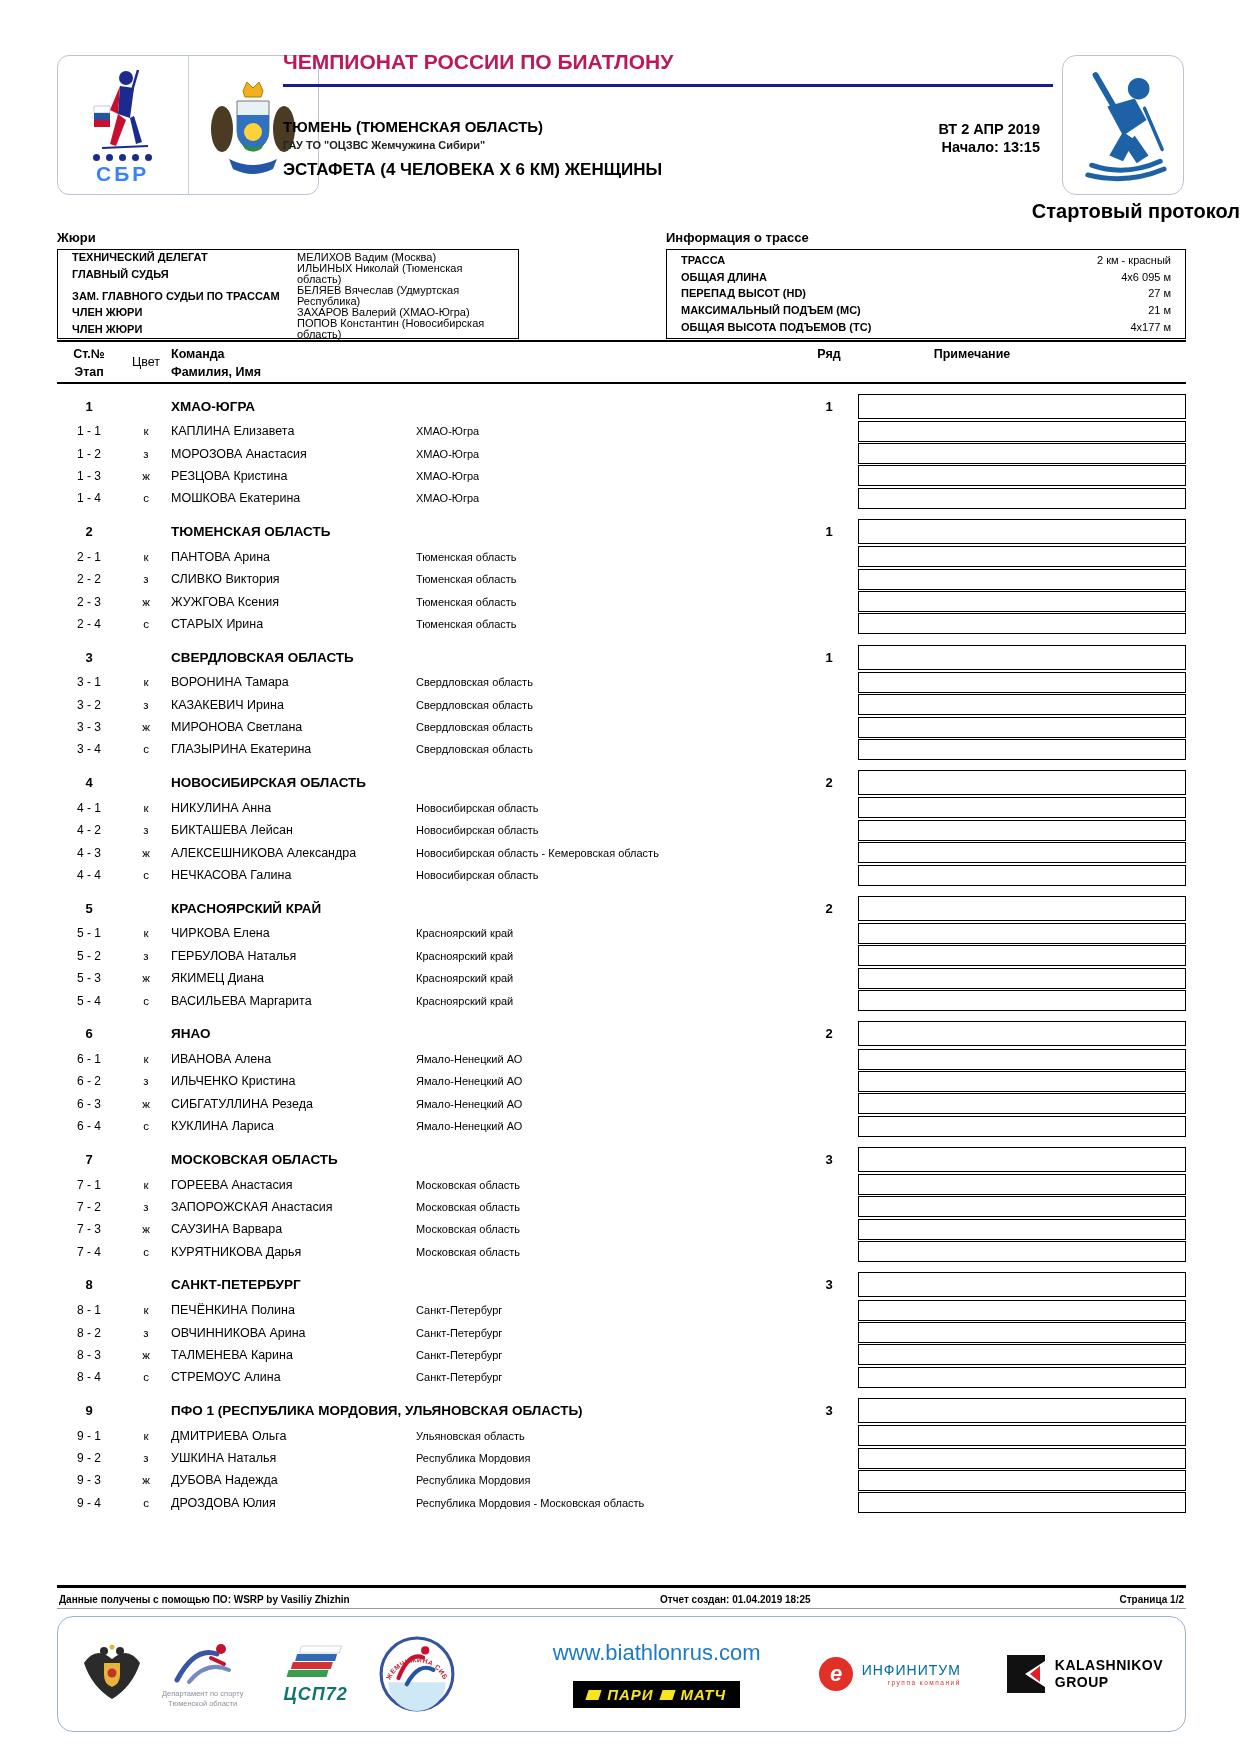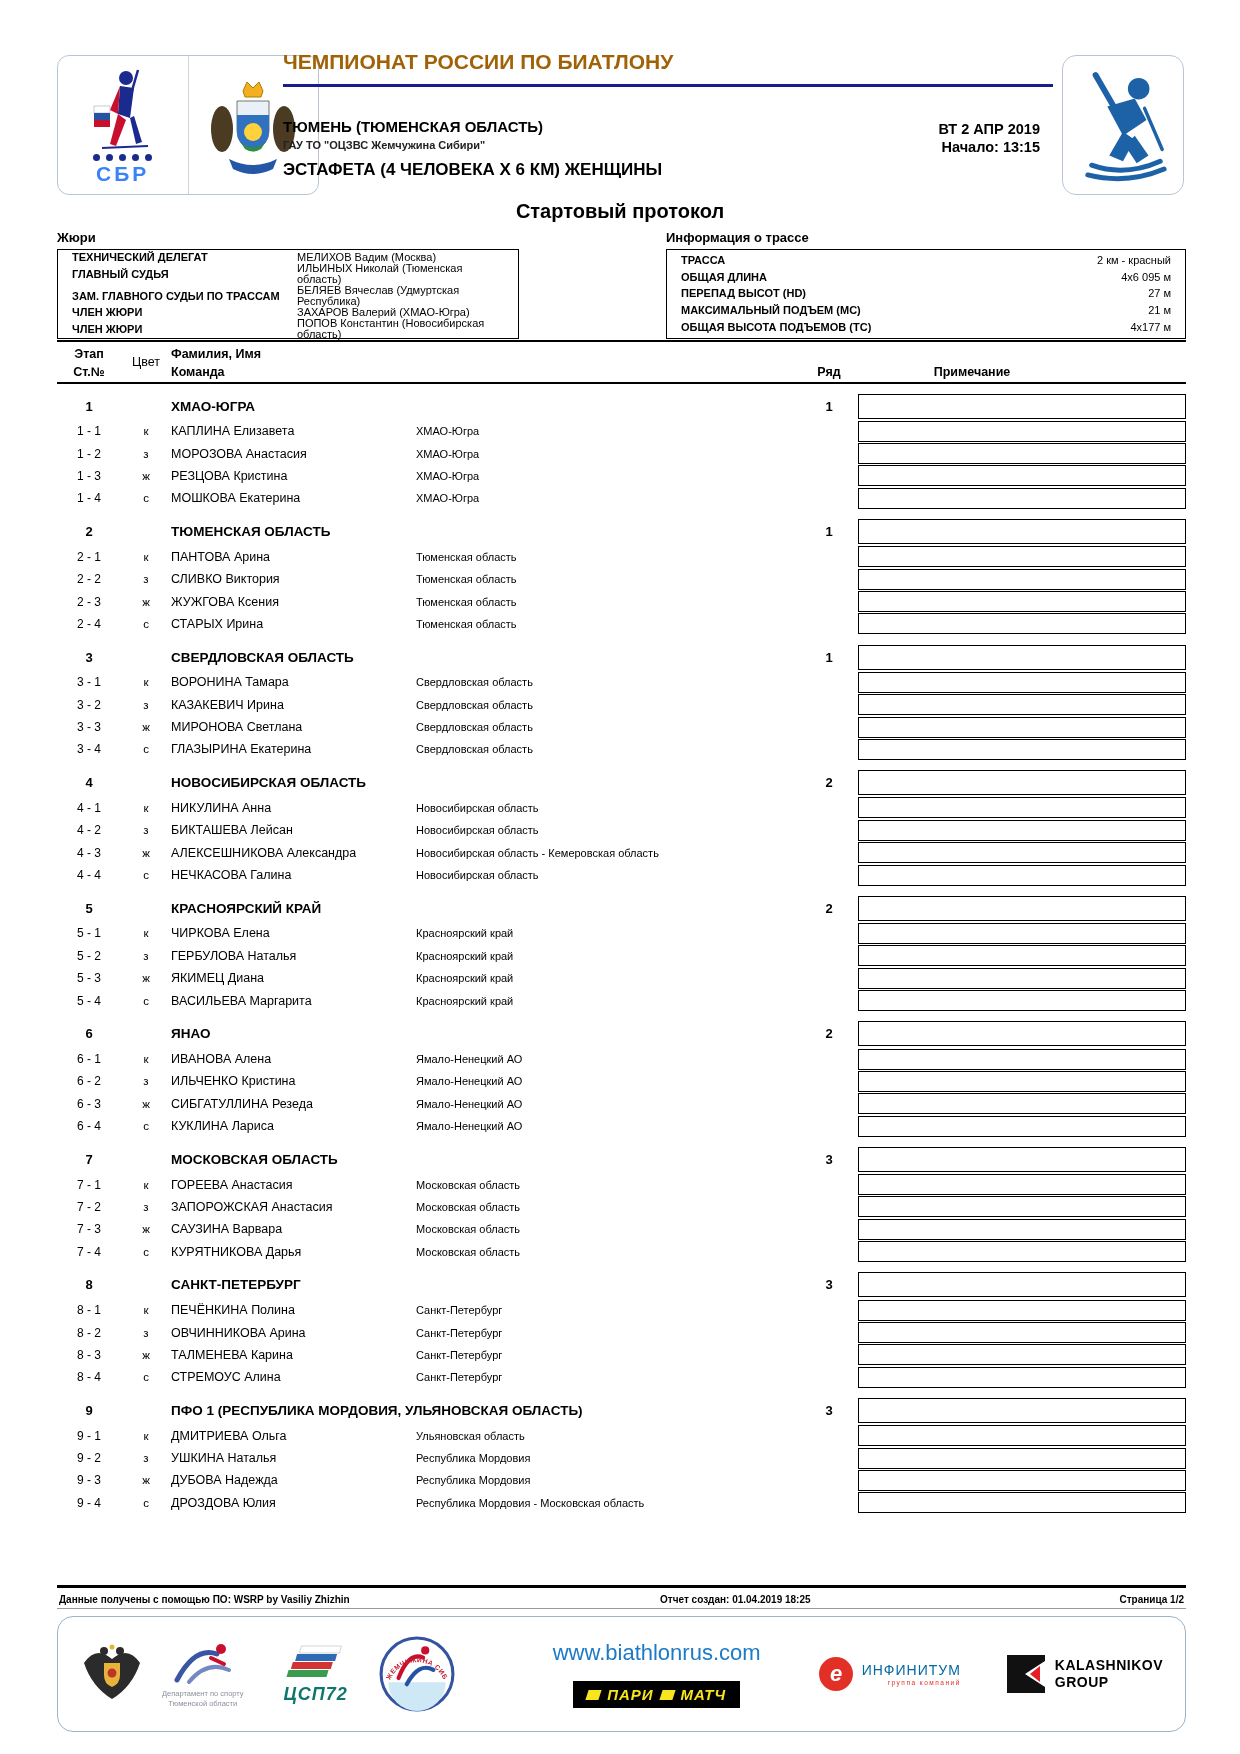--- a/index.html
+++ b/index.html
@@ -5,29 +5,29 @@
   html,body{margin:0;padding:0;background:#e8e8e8}
   .page{position:relative;width:1240px;height:1754px;background:#fff;font-family:"Liberation Sans",sans-serif;color:#000;overflow:hidden;margin:0 auto}
 
   
   .logo-box{position:absolute;left:57px;top:55px;width:262px;height:140px;border:1px solid #b9c6d2;border-radius:12px;display:flex;box-sizing:border-box}
   .logo-half{flex:1;display:flex;flex-direction:column;align-items:center;justify-content:center}
   .logo-half.sbr{border-right:1px solid #ccd5dd}
   .sbr-dots{display:flex;gap:6px;margin-top:2px}
   .sbr-dots i{width:7px;height:7px;border-radius:50%;background:#1b2a8e;display:block}
   .sbr-text{font-weight:bold;font-size:21px;color:#3b82f6;letter-spacing:3px;line-height:1;margin-top:2px}
-  .champ-title{position:absolute;left:283px;top:50px;font-size:21px;font-weight:bold;color:#a16207}
+  .champ-title{position:absolute;left:283px;top:50px;font-size:21px;font-weight:bold;color:#be185d}
   .title-rule{position:absolute;left:283px;top:84px;width:770px;height:3px;background:#1b1b8f}
   .loc{position:absolute;left:283px;top:118px;font-size:15px;font-weight:bold}
   .venue{position:absolute;left:283px;top:139px;font-size:11px;font-weight:bold;color:#222}
   .event{position:absolute;left:283px;top:160px;font-size:17px;font-weight:bold}
   .date-block{position:absolute;right:200px;top:120px;text-align:right;font-size:14.5px;font-weight:bold;line-height:1.25}
   .picto-box{position:absolute;left:1062px;top:55px;width:122px;height:140px;border:1px solid #b9c6d2;border-radius:14px;display:flex;align-items:center;justify-content:center;box-sizing:border-box}
 
-  .doc-title{position:absolute;left:0;top:200px;width:100%;text-align:center;font-size:20px;font-weight:bold}
+  .doc-title{position:absolute;left:0;top:200px;width:100%;text-align:right;font-size:20px;font-weight:bold}
 
   
   .sec-h{font-size:13px;font-weight:bold;height:16px}
   .jury{position:absolute;left:57px;top:230px;width:462px}
   .course{position:absolute;left:666px;top:230px;width:520px}
   .kv-box{border:1px solid #000;margin-top:3px;height:84px;display:flex;flex-direction:column;justify-content:space-around;padding:2px 8px;box-sizing:content-box}
   .kv-row{display:flex;align-items:center;font-size:11px;padding:0 6px;line-height:1}
   .jury .kv-label{font-weight:bold;width:225px;flex:none}
   .jury .kv-value{flex:1}
   .course .kv-label{font-weight:bold;flex:1}
@@ -196,34 +196,34 @@
         </div>
         <div class="kv-row">
           <span class="kv-label">ОБЩАЯ ВЫСОТА ПОДЪЕМОВ (ТС)</span>
           <span class="kv-value">4x177 м</span>
         </div>
       </div>
   </section>
 
   <div class="thead">
     <div class="th-line">
+      <span class="c-bib">Ст.№</span>
+      <span class="c-color"></span>
+      <span class="c-name">Команда</span>
+      <span class="c-region"></span>
+      <span class="c-row">Ряд</span>
+      <span class="c-note th">Примечание</span>
+    </div>
+    <div class="th-line">
       <span class="c-bib">Этап</span>
       <span class="c-color"></span>
       <span class="c-name">Фамилия, Имя</span>
       <span class="c-region"></span>
       <span class="c-row"></span>
       <span class="c-note th"></span>
-    </div>
-    <div class="th-line">
-      <span class="c-bib">Ст.№</span>
-      <span class="c-color"></span>
-      <span class="c-name">Команда</span>
-      <span class="c-region"></span>
-      <span class="c-row">Ряд</span>
-      <span class="c-note th">Примечание</span>
     </div>
     <div class="th-color">Цвет</div>
   </div>
 
   <div class="tbody">
       <div class="row team-row">
         <span class="c-bib">1</span>
         <span class="c-color"></span>
         <span class="c-name">ХМАО-ЮГРА</span>
         <span class="c-region"></span>

